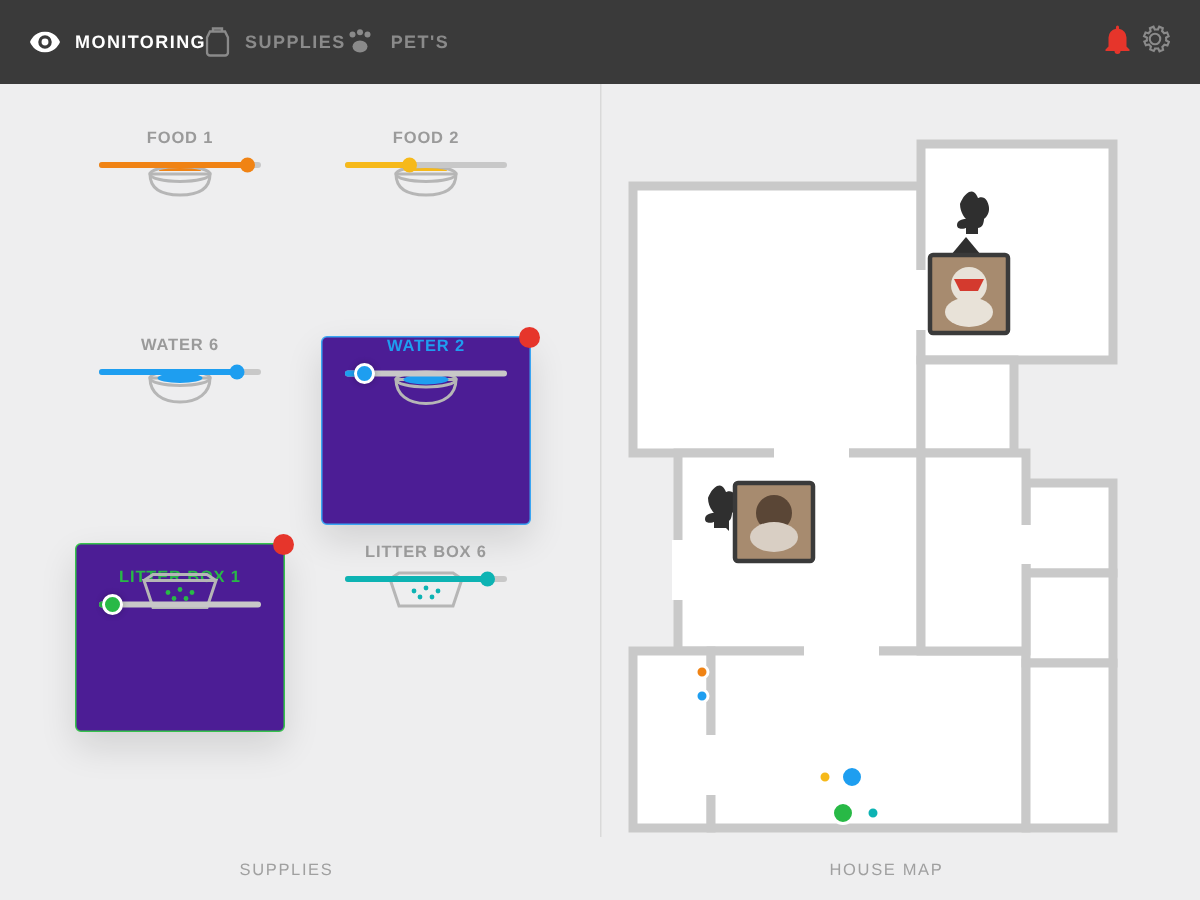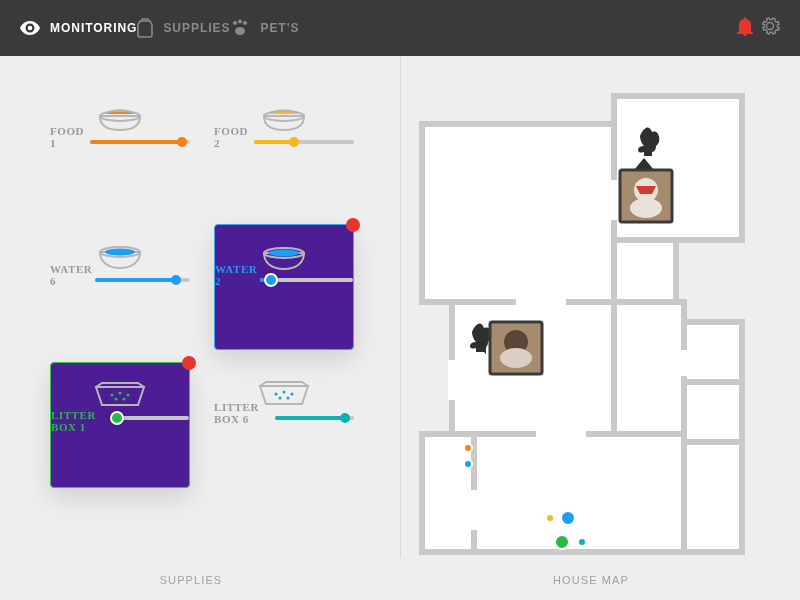--- a/index.html
+++ b/index.html
@@ -14,21 +14,21 @@
   .nav-icon svg { display: block; }
 
   
   .main { flex: 1; display: flex; position: relative; }
   .left  { width: 400px; height: 100%; position: relative; padding: 30px 20px 0 20px; }
   .right { width: 440px; height: 100%; position: relative; }
   .divider { position: absolute; left: 400px; top: 0; bottom: 42px; width: 1px; background: #d9d9d9; }
 
   
   .cards { display: grid; grid-template-columns: 140px 140px; grid-template-rows: 130px 130px 130px; column-gap: 24px; row-gap: 8px; justify-content: start; padding-left: 30px; }
-  .card { width: 140px; height: 126px; position: relative; display: flex; align-items: center; justify-content: flex-start; padding-bottom: 14px; border-radius: 4px; cursor: pointer; font-family: Liberation Serif, serif; }
+  .card { width: 140px; height: 126px; position: relative; display: flex; flex-direction: column; align-items: center; justify-content: flex-start; padding-bottom: 14px; border-radius: 4px; cursor: pointer; }
   .card .icon { position: absolute; top: 14px; left: 50%; transform: translateX(-50%); }
   .card .label { font-size: 11px; font-weight: 600; letter-spacing: 0.05em; color: #9a9a9a; margin-bottom: 10px; }
   .card.selected { background: #4c1d95; box-shadow: 0 10px 24px rgba(0,0,0,0.12); }
   .card.selected.blue  { border: 1px solid #3aa5f2; }
   .card.selected.green { border: 1px solid #36c24c; }
   .card.selected .label.blue  { color: #1e9ef0; }
   .card.selected .label.green { color: #28b946; margin-top: 16px; }
   .alert-dot { position: absolute; top: -7px; right: -7px; width: 14px; height: 14px; border-radius: 50%; background: #e6352b; }
 
   

